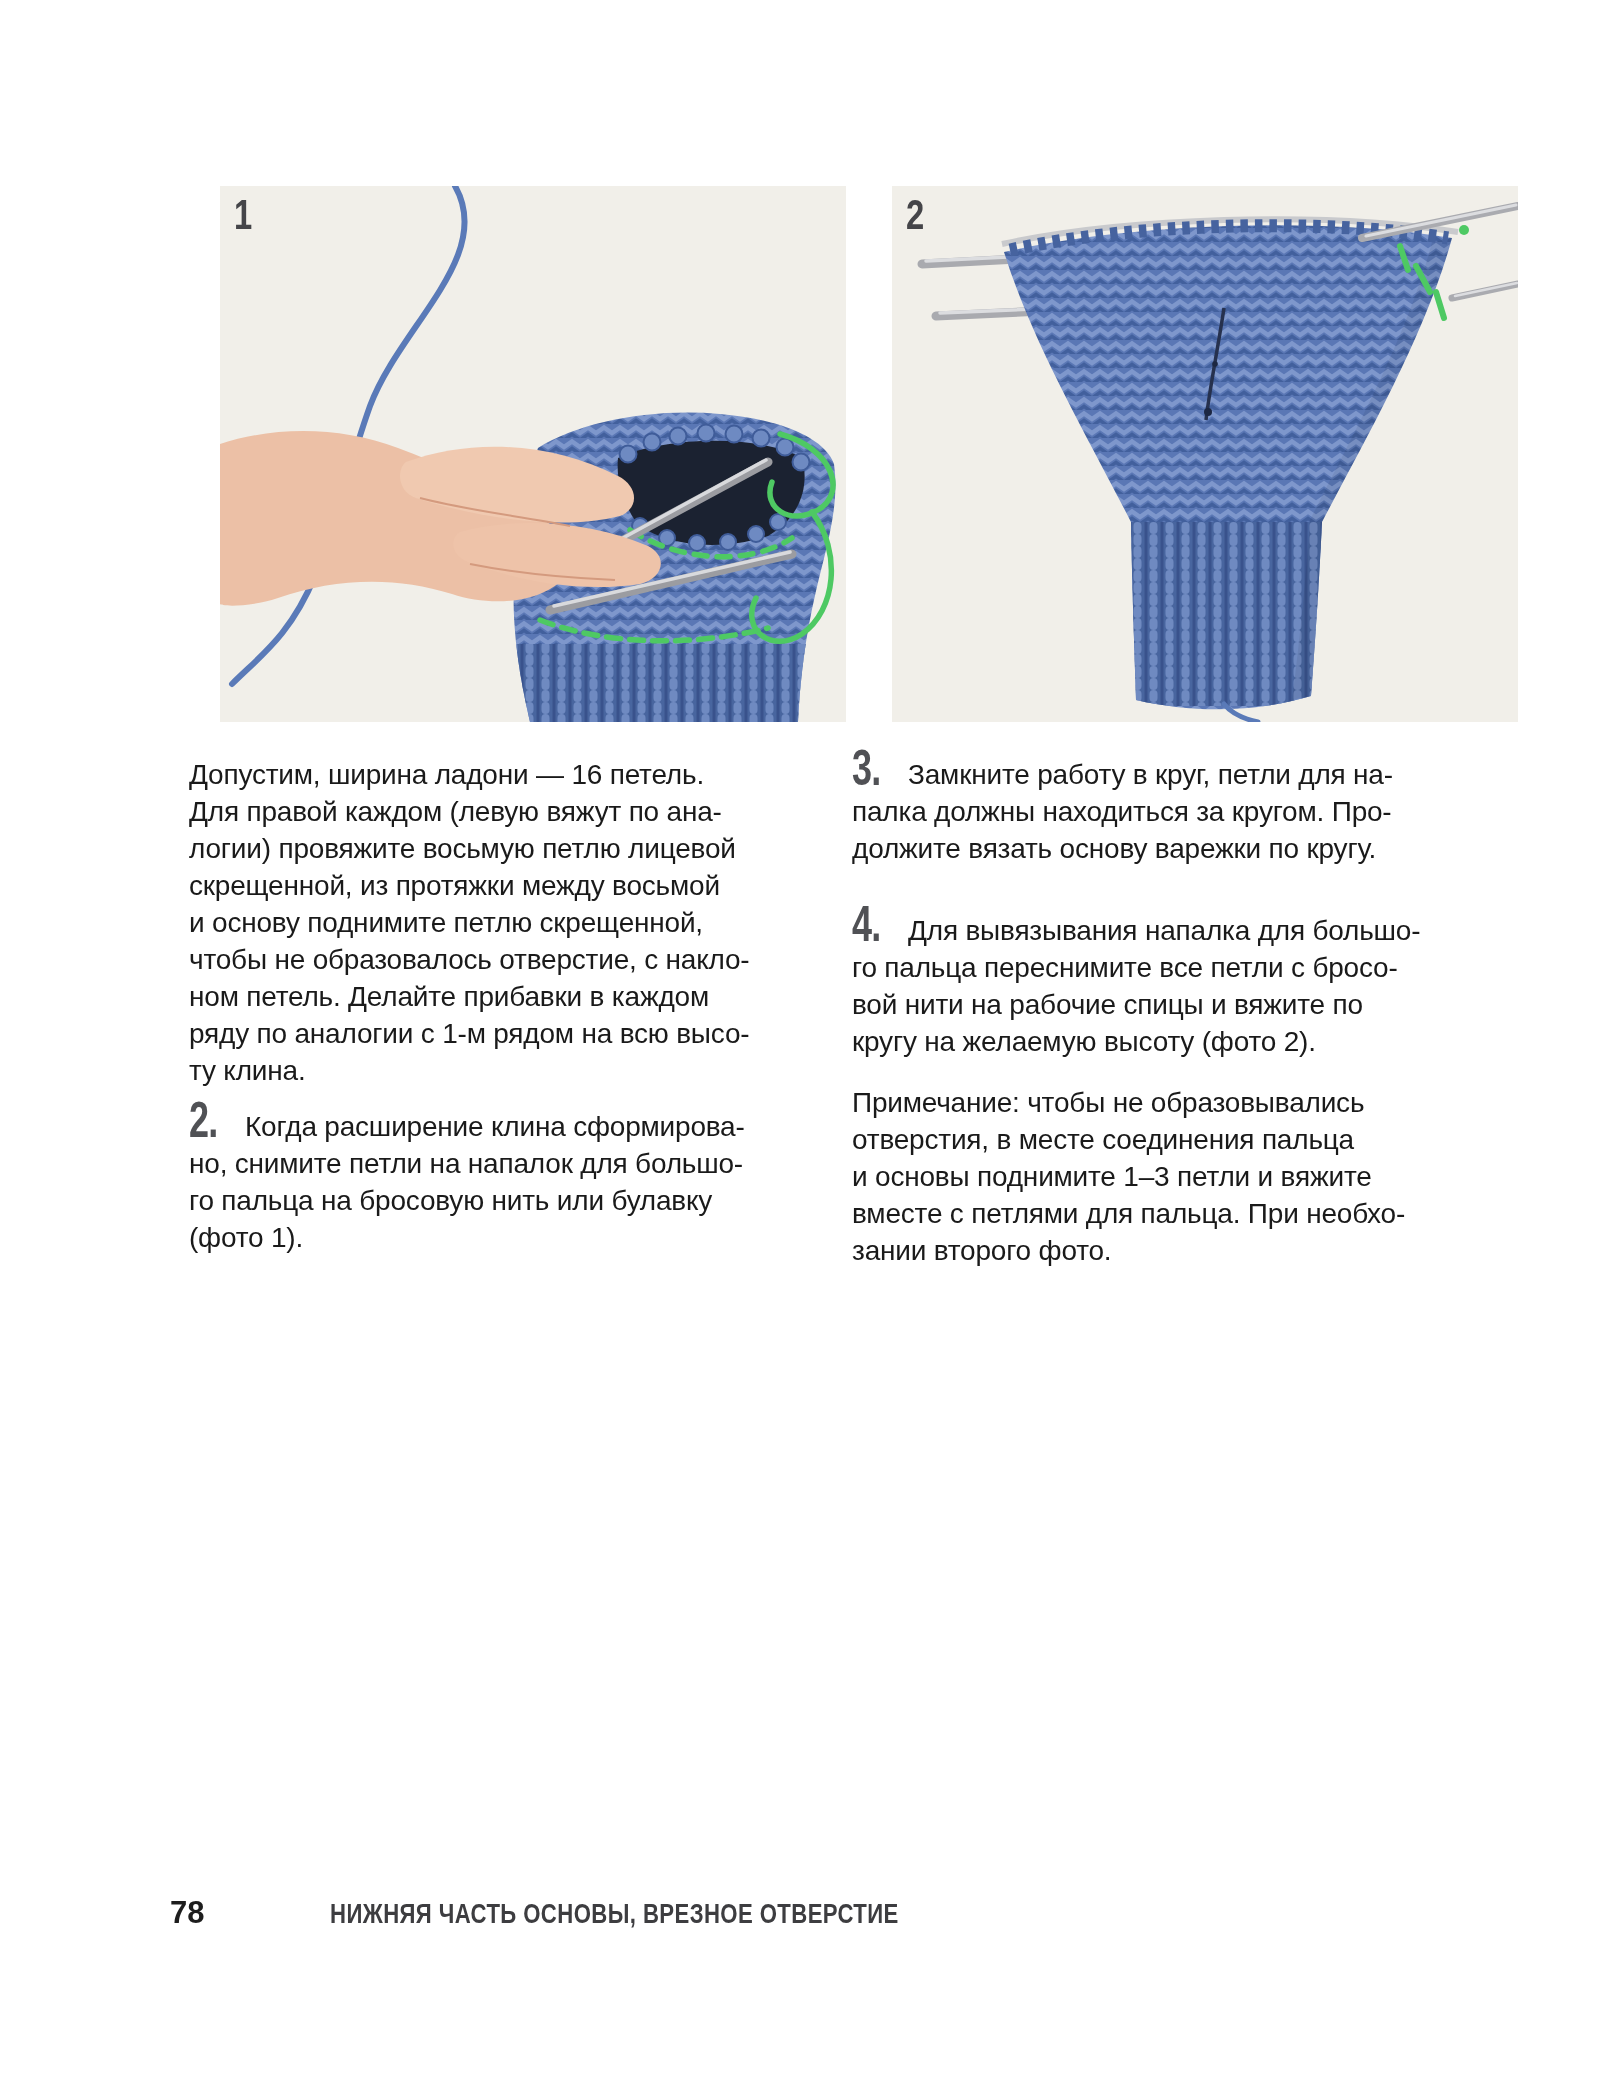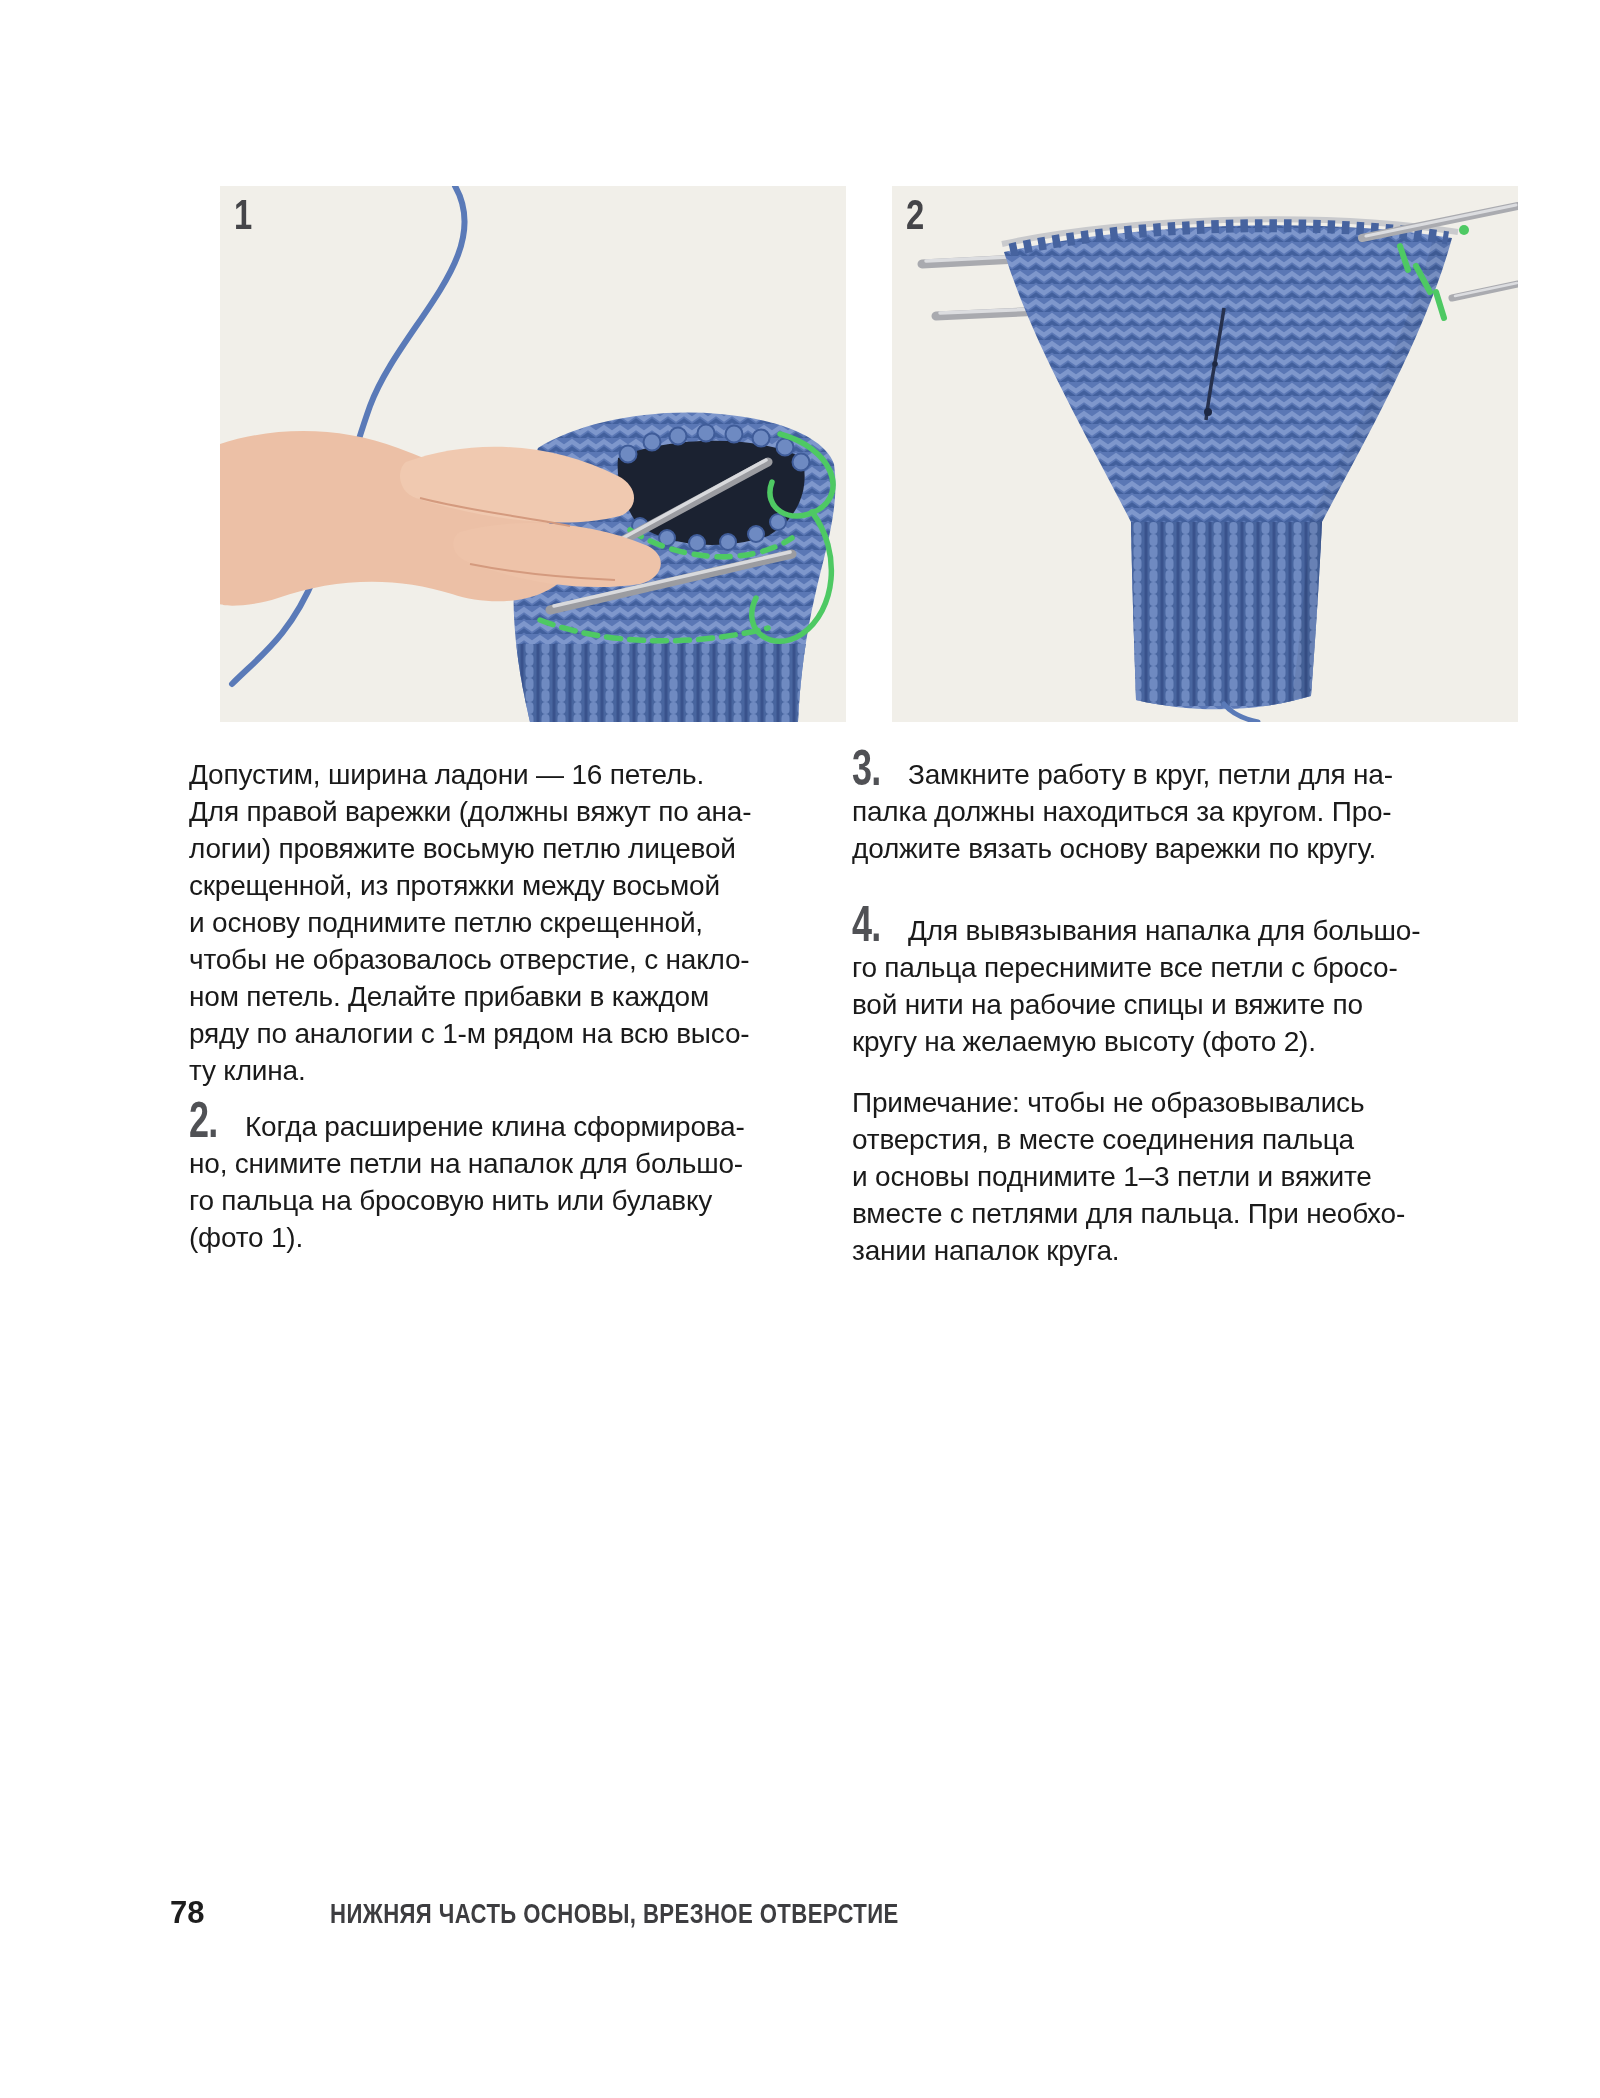--- a/index.html
+++ b/index.html
@@ -169,21 +169,21 @@
         <circle cx="323" cy="178" r="2.8" fill="#1c2742"></circle>
       </g>
       <path d="M332,518 C340,528 352,533 366,536" stroke="#5a7ab8" stroke-width="5" fill="none" stroke-linecap="round"></path>
     </svg>
     <div class="photo-label">2</div>
   </figure>
 
   <section class="col col-left">
     <div class="para">
         <div class="line">Допустим, ширина ладони — 16 петель.</div>
-        <div class="line">Для правой варежки (должны вяжут по ана-</div>
+        <div class="line">Для правой каждом (левую вяжут по ана-</div>
         <div class="line">логии) провяжите восьмую петлю лицевой</div>
         <div class="line">скрещенной, из протяжки между восьмой</div>
         <div class="line">и основу поднимите петлю скрещенной,</div>
         <div class="line">чтобы не образовалось отверстие, с накло-</div>
         <div class="line">ном петель. Делайте прибавки в каждом</div>
         <div class="line">ряду по аналогии с 1-м рядом на всю высо-</div>
         <div class="line">ту клина.</div>
       </div>
 
     <div class="para step step-gap-a">
@@ -216,21 +216,21 @@
           <div class="line">кругу на желаемую высоту (фото 2).</div>
         </div>
     </div>
 
     <div class="para note-gap">
       <div class="line"><span class="note-bold">Примечание:</span><span> чтобы не образовывались</span></div>
       <div>
           <div class="line">отверстия, в месте соединения пальца</div>
           <div class="line">и основы поднимите 1–3 петли и вяжите</div>
           <div class="line">вместе с петлями для пальца. При необхо-</div>
-          <div class="line">зании напалок круга.</div>
+          <div class="line">зании второго фото.</div>
         </div>
     </div>
   </section>
 
   <div class="footer">
     <span class="pagenum">78</span>
     <span class="running-title">НИЖНЯЯ ЧАСТЬ ОСНОВЫ, ВРЕЗНОЕ ОТВЕРСТИЕ</span>
   </div>
 
 </div>

